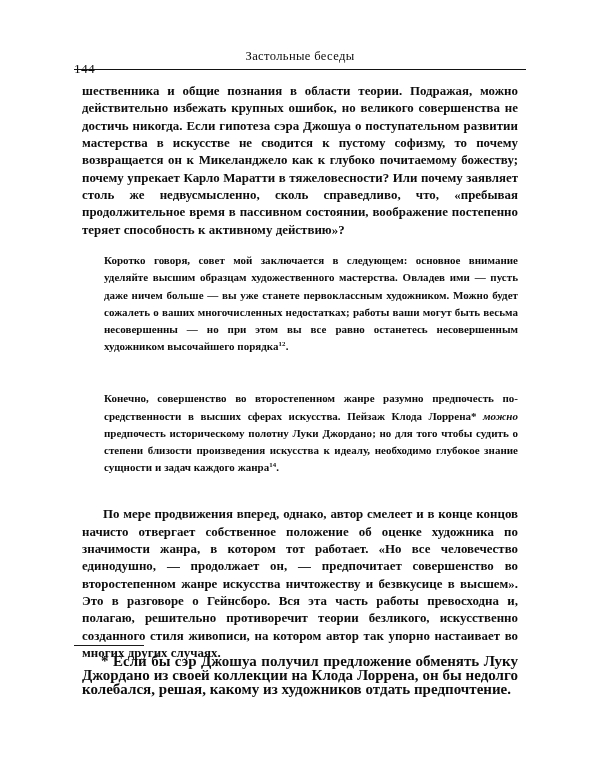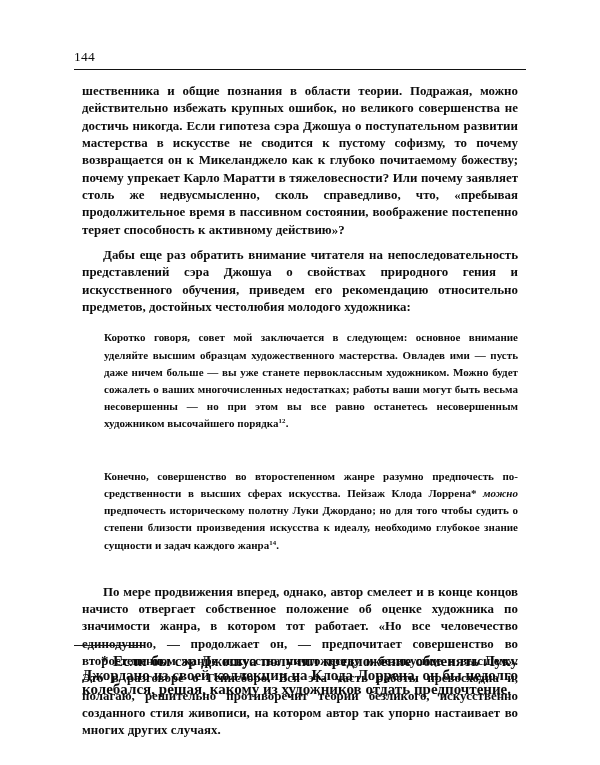--- a/index.html
+++ b/index.html
@@ -33,21 +33,21 @@
 
   
   .running-head {
     position: relative;
     height: 22px;
     display: block;
   }
   .folio {
     position: absolute;
     left: 0;
-    top: 0;
+    top: 12px;
     font-size: 13.5px;
     letter-spacing: 0.2px;
     line-height: 17px;
   }
   .head-title {
     position: absolute;
     left: 0;
     right: 0;
     top: 0;
     text-align: center;
@@ -135,28 +135,28 @@
 </style>
 </head>
 <body>
 
 <div class="page">
 
   <div class="content">
 
     <div class="running-head">
       <span class="folio">144</span>
+      <span class="head-title">Застольные беседы</span>
       <span class="head-rule"></span>
     </div>
 
     <div class="body-block">
 
       <p class="para-cont">шественника и общие познания в области теории. Подражая, можно действи­тельно избежать крупных ошибок, но великого совершенства не достичь ни­когда. Если гипотеза сэра Джошуа о поступательном развитии мастерства в искусстве не сводится к пустому софизму, то почему возвращается он к Микел­анджело как к глубоко почитаемому божеству; почему упрекает Карло Марат­ти в тяжеловесности? Или почему заявляет столь же недвусмысленно, сколь справедливо, что, «пребывая продолжительное время в пассивном состоянии, воображение постепенно теряет способность к активному действию»?</p>
 
-      <p class="para">Дабы еще раз обратить внимание читателя на непоследовательность пред­ставлений сэра Джошуа о свойствах природного гения и искусственного обу­чения, приведем его рекомендацию относительно предметов, достойных че­столюбия молодого художника:</p>
 
       <div class="quote">
         <p><span>Коротко говоря, совет мой заключается в следующем: основное внимание уделяйте высшим образцам художественного мастерства. Овладев ими — пусть даже ничем больше — вы уже станете первоклассным художником. Можно будет сожалеть о ваших многочисленных недостатках; работы ваши могут быть весьма несовершенны — но при этом вы все равно оста­нетесь несовершенным художником высочайшего порядка</span><sup>12</sup><span>.</span></p>
       </div>
 
       <div class="gap-md"></div>
 
 
       <div class="quote">
         <p><span>Конечно, совершенство во второстепенном жанре разумно предпочесть по­средственности в высших сферах искусства. Пейзаж Клода Лоррена</span><span class="asterisk">*</span> <em>можно</em><span> предпочесть историческому полотну Луки Джордано; но для того чтобы судить о степени близости произведения искусства к идеалу, необ­ходимо глубокое знание сущности и задач каждого жанра</span><sup>14</sup><span>.</span></p>

